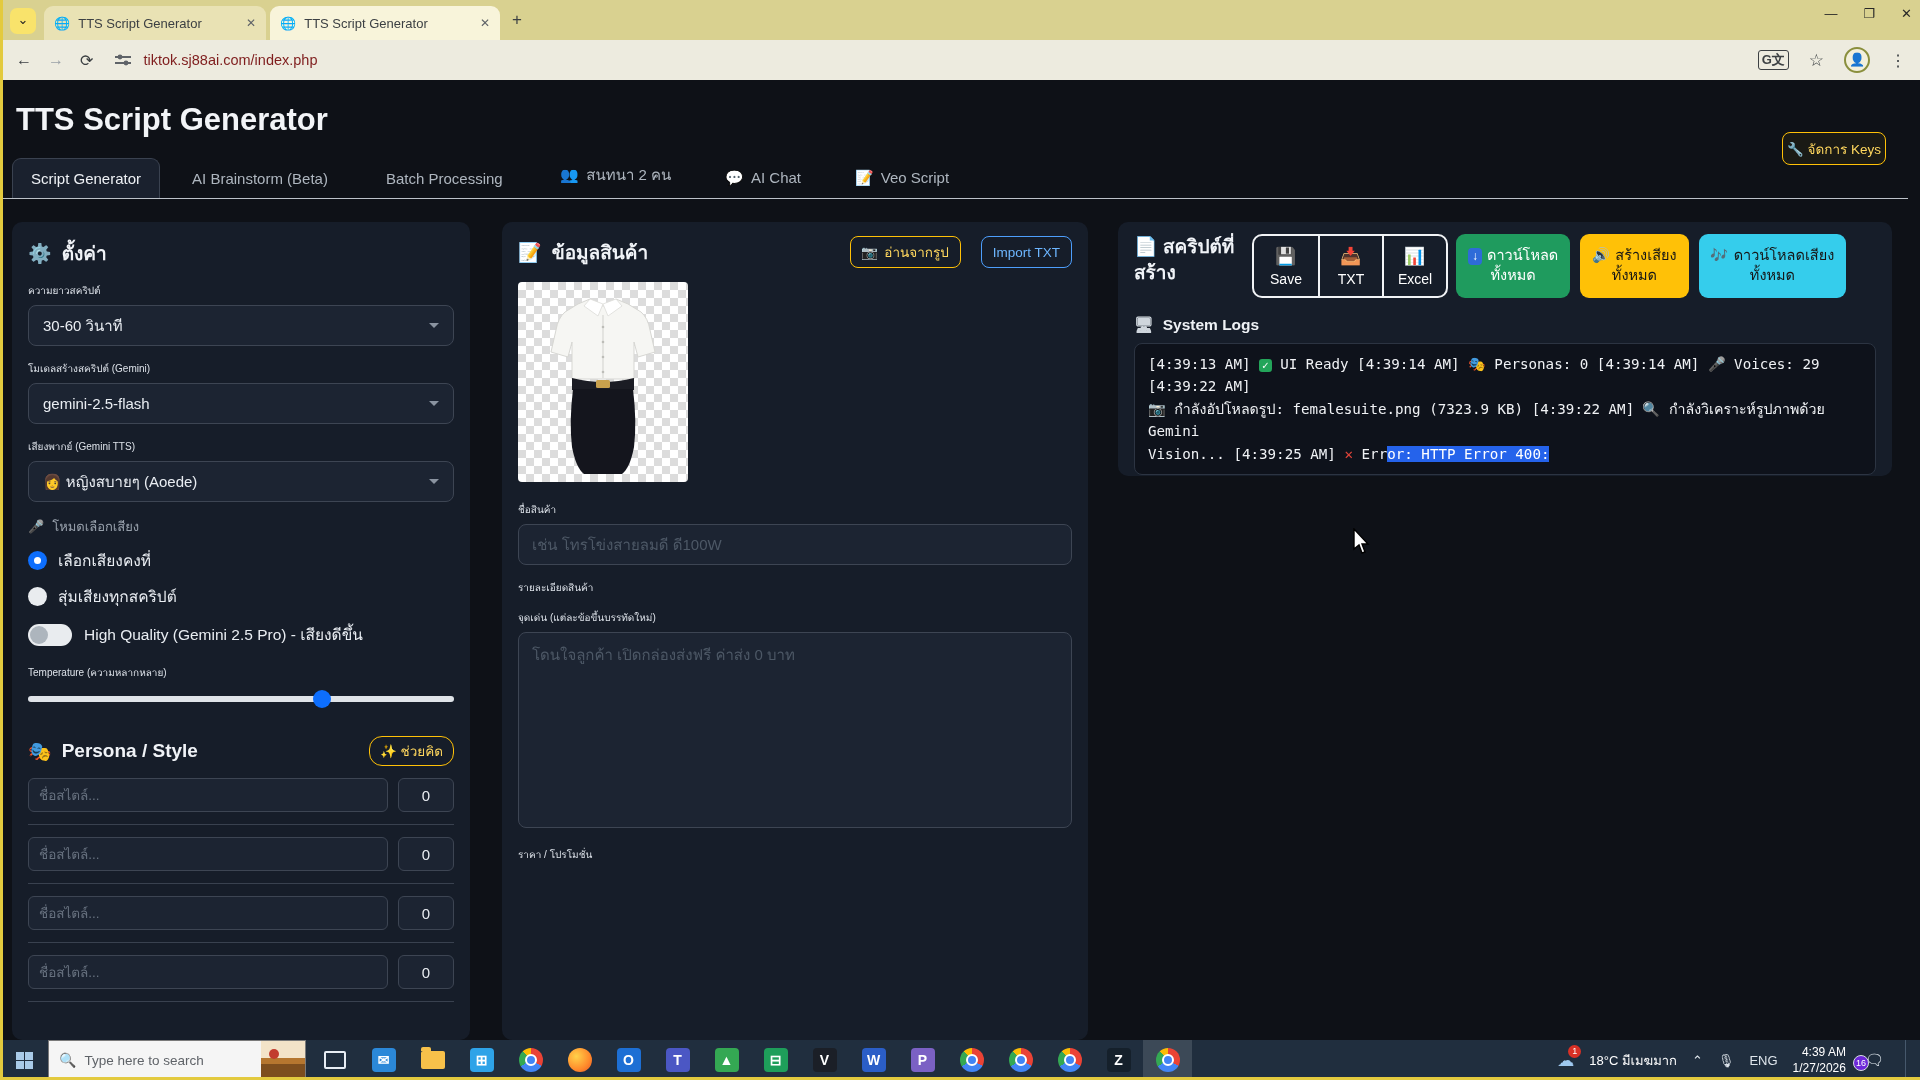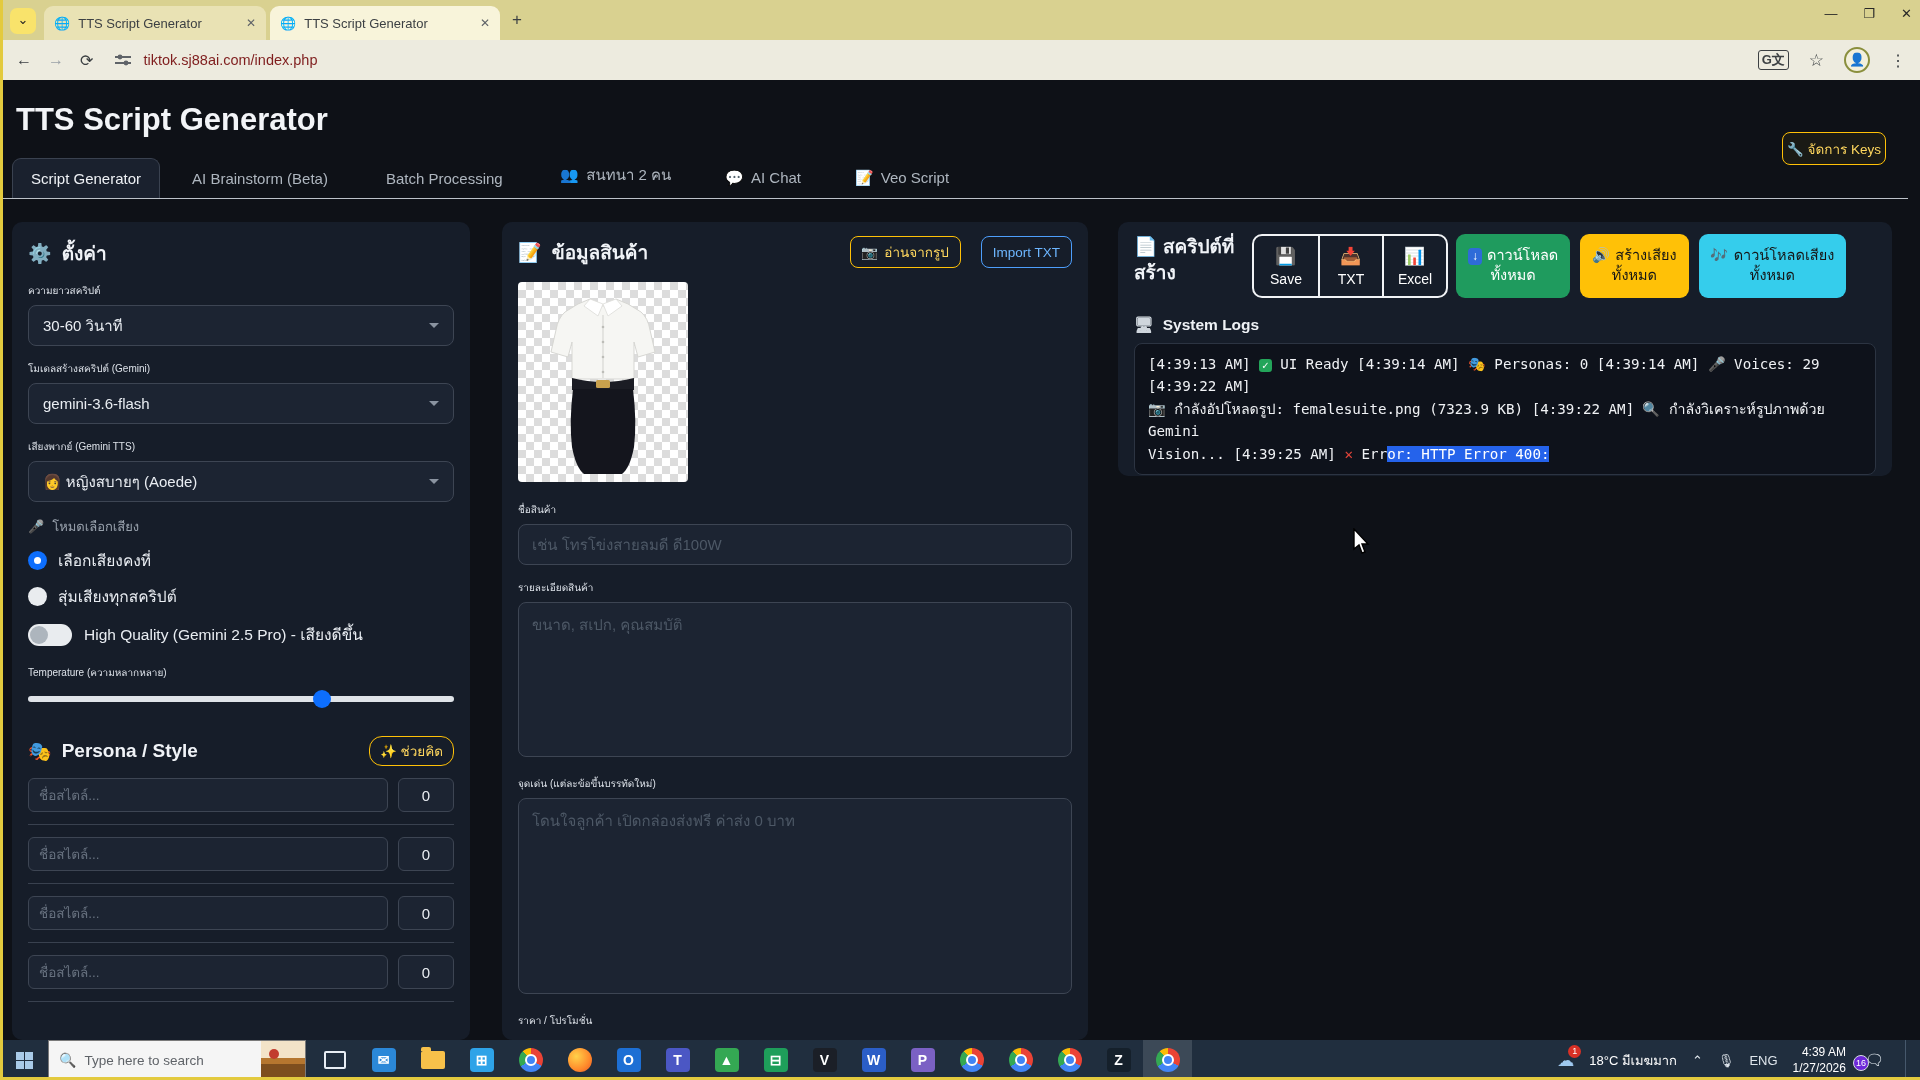--- a/index.html
+++ b/index.html
@@ -232,21 +232,21 @@
   </div>
 
   <div class="panel panel-left">
     <div class="ph">
       <span class="picon" style="color:#b8bfc8;">⚙️</span>
       <span>ตั้งค่า</span>
     </div>
     <div class="lbl">ความยาวสคริปต์</div>
     <div class="sel">30-60 วินาที</div>
     <div class="lbl">โมเดลสร้างสคริปต์ (Gemini)</div>
-    <div class="sel">gemini-3.6-flash</div>
+    <div class="sel">gemini-2.5-flash</div>
     <div class="lbl">เสียงพากย์ (Gemini TTS)</div>
     <div class="sel">👩 หญิงสบายๆ (Aoede)</div>
     <div class="smalllbl">
       <span>🎤</span>
       <span>โหมดเลือกเสียง</span>
     </div>
     <div class="radio-row">
       <span class="radio on"></span>
       <span>เลือกเสียงคงที่</span>
     </div>
@@ -321,21 +321,20 @@
         <path d="M54,96 Q85,104 116,96 L116,108 L54,108 Z" fill="#1b1c24"></path>
         <rect x="78" y="98" width="14" height="8" rx="1.5" fill="#c9a14d"></rect>
         <path d="M55,107 L115,107 Q119,140 116,165 Q112,186 104,192 L66,192 Q58,186 54,165 Q51,140 55,107 Z" fill="#14151d"></path>
       </svg>
     </div>
     
 
     <div class="lbl" style="margin-top:20px;">ชื่อสินค้า</div>
     <input class="tinput" placeholder="เช่น โทรโข่งสายลมดี ดี100W" style="">
     <div class="lbl">รายละเอียดสินค้า</div>
-    <textarea class="tarea" style="height: 155px;" placeholder="ขนาด, สเปก, คุณสมบัติ"></textarea>
     <div class="lbl">จุดเด่น (แต่ละข้อขึ้นบรรทัดใหม่)</div>
     <textarea class="tarea" style="height: 196px;" placeholder="โดนใจลูกค้า เปิดกล่องส่งฟรี ค่าส่ง 0 บาท"></textarea>
     <div class="lbl">ราคา / โปรโมชั่น</div>
   </div>
 
   <div class="panel panel-right">
     <div class="r-head">
       <div class="r-title">
         <span style="color:#e8ecf1;">📄</span>
         <span>สคริปต์ที่</span><br><span>สร้าง</span>

